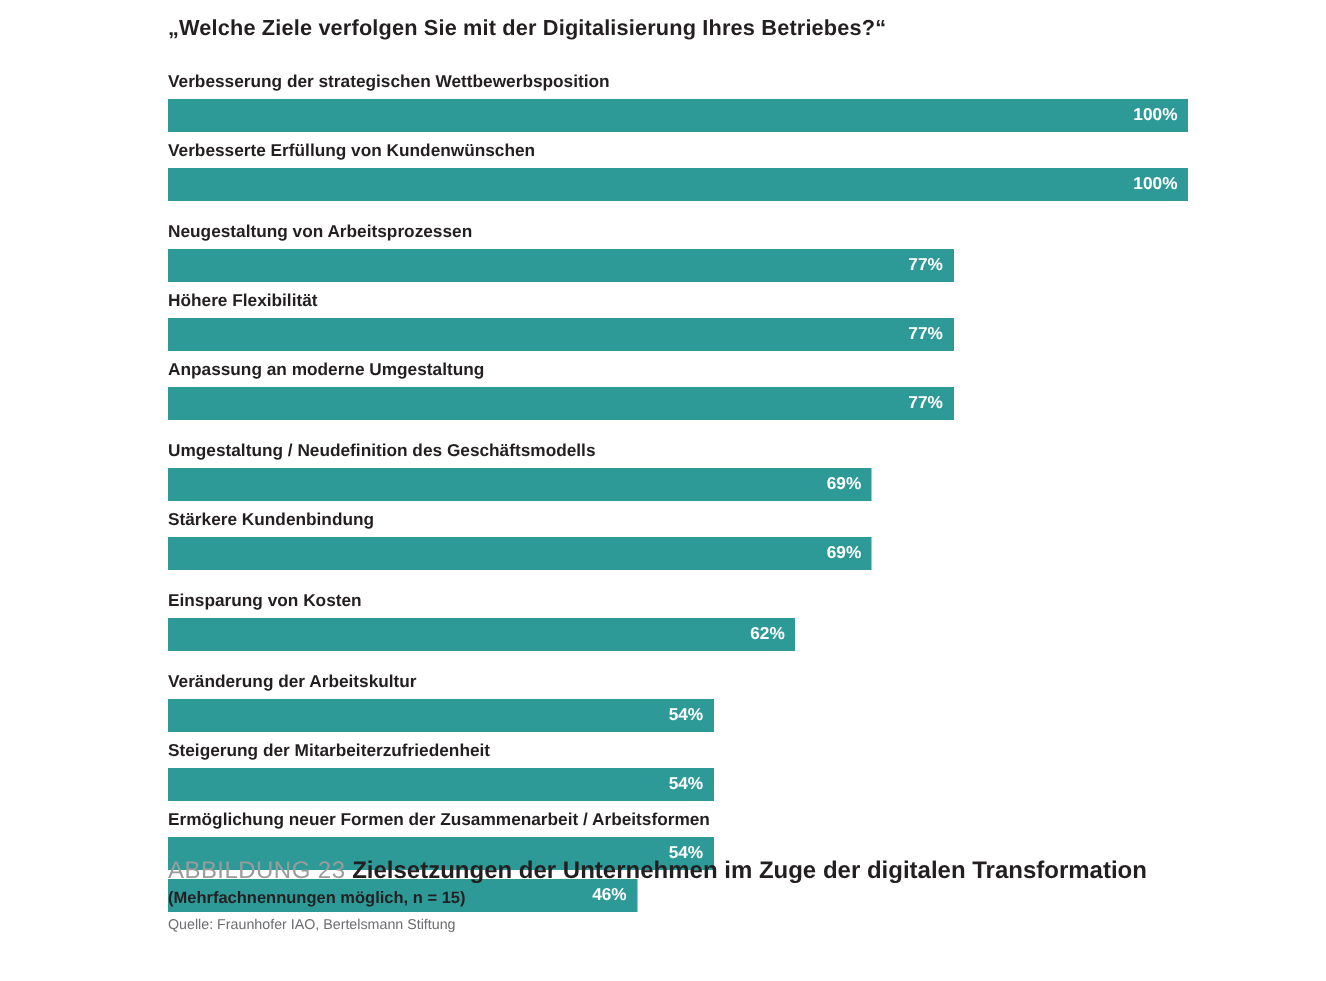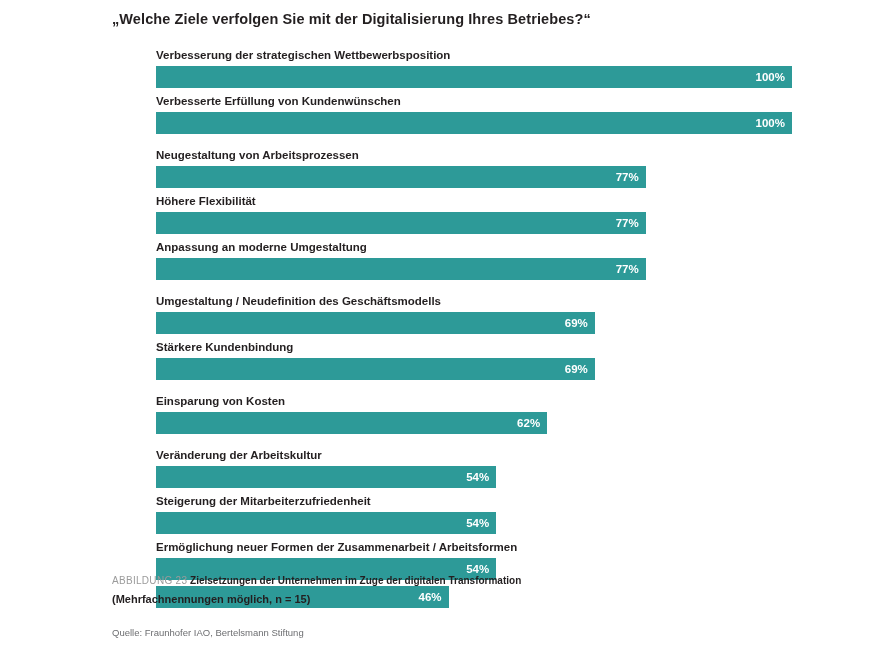--- a/index.html
+++ b/index.html
@@ -31,21 +31,20 @@
   }
   .plot {
     position: absolute;
     left: 112px;
     top: 48px;
     width: 680px;
   }
   .bar-group {
     position: relative;
     margin-bottom: 6px;
-    margin-left: 44px;
   }
   .bar-group.gap {
     margin-bottom: 14px;
   }
   .bar-label {
     font-size: 11.5px;
     font-weight: bold;
     color: #231f20;
     line-height: 15px;
     margin-bottom: 3px;
@@ -75,21 +74,21 @@
     color: #ffffff;
     white-space: nowrap;
   }
   .caption {
     position: absolute;
     left: 112px;
     top: 573px;
     width: 700px;
   }
   .caption-line1 {
-    font-size: 10px;
+    font-size: 16px;
     line-height: 16px;
     color: #231f20;
   }
   .caption-figno {
     color: #9b9b9b;
     font-weight: normal;
     letter-spacing: 0.3px;
   }
   .caption-strong {
     font-weight: bold;
@@ -97,21 +96,21 @@
   .caption-line2 {
     font-size: 11px;
     font-weight: bold;
     line-height: 16px;
     margin-top: 2px;
     color: #231f20;
   }
   .caption-source {
     font-size: 9.5px;
     line-height: 14px;
-    margin-top: 19px;
+    margin-top: 3px;
     color: #6d6e71;
   }
 </style>
 </head>
 <body>
 
 <div class="page">
 
   <div class="chart-title">„Welche Ziele verfolgen Sie mit der Digitalisierung Ihres Betriebes?“</div>
 

